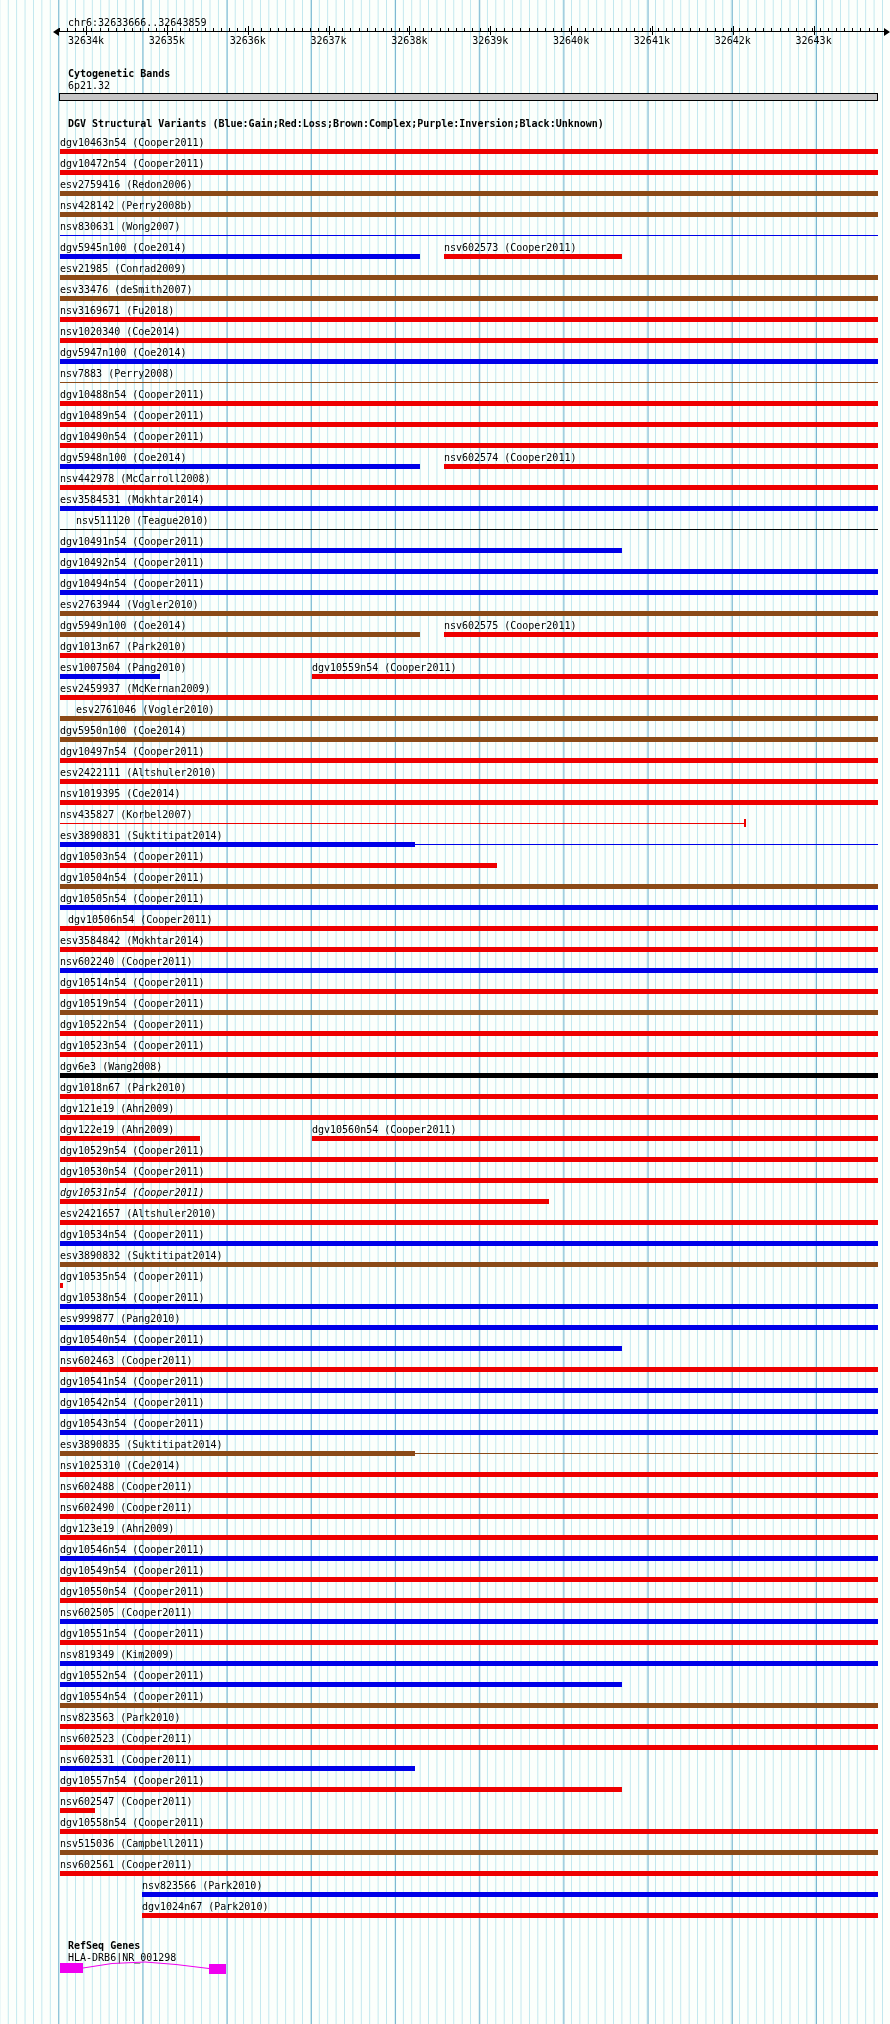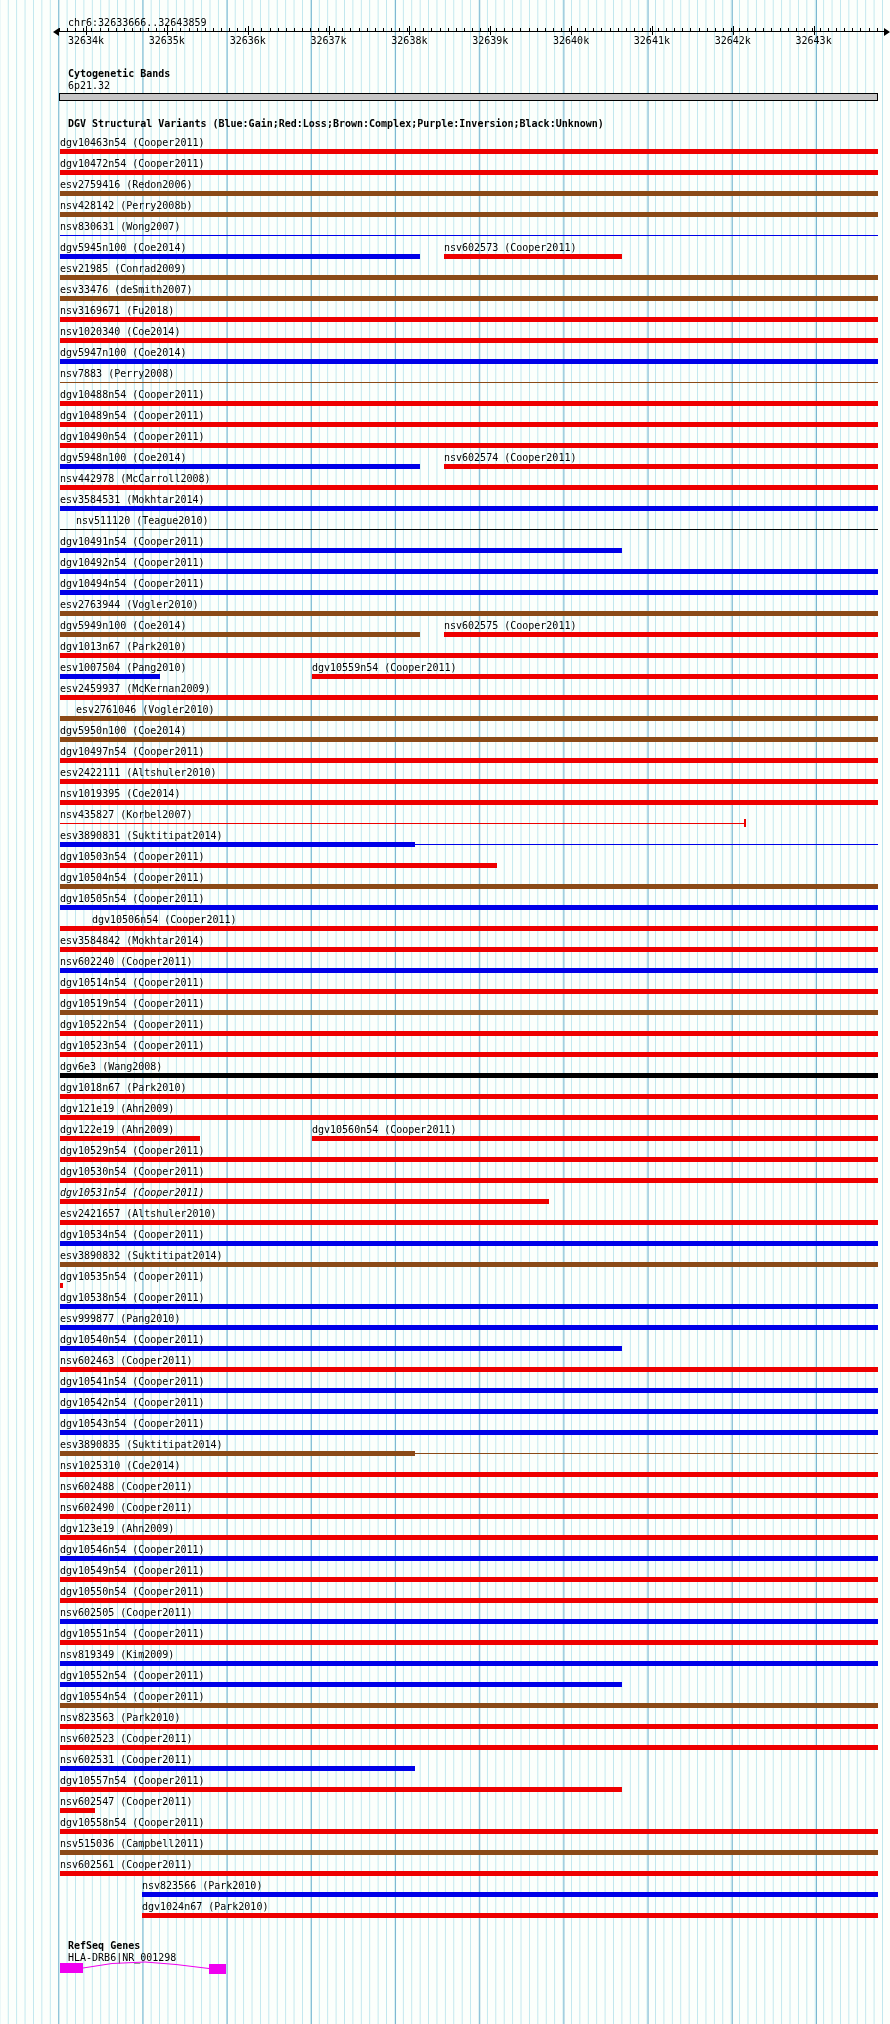--- a/index.html
+++ b/index.html
@@ -329,21 +329,21 @@
       </div>
       <div class="dgv-row" style="top: 735px;">
         <span class="row-label" style="left: 60px;">dgv10504n54 (Cooper2011)</span>
         <div class="feat bar" style="left: 60px; width: 818px; background: rgb(139, 74, 23);"></div>
       </div>
       <div class="dgv-row" style="top: 756px;">
         <span class="row-label" style="left: 60px;">dgv10505n54 (Cooper2011)</span>
         <div class="feat bar" style="left: 60px; width: 818px; background: rgb(0, 0, 232);"></div>
       </div>
       <div class="dgv-row" style="top: 777px;">
-        <span class="row-label" style="left: 60px; padding-left: 32px;">dgv10506n54 (Cooper2011)</span>
+        <span class="row-label" style="left: 68px;">dgv10506n54 (Cooper2011)</span>
         <div class="feat bar" style="left: 60px; width: 818px; background: rgb(238, 0, 0);"></div>
       </div>
       <div class="dgv-row" style="top: 798px;">
         <span class="row-label" style="left: 60px;">esv3584842 (Mokhtar2014)</span>
         <div class="feat bar" style="left: 60px; width: 818px; background: rgb(238, 0, 0);"></div>
       </div>
       <div class="dgv-row" style="top: 819px;">
         <span class="row-label" style="left: 60px;">nsv602240 (Cooper2011)</span>
         <div class="feat bar" style="left: 60px; width: 818px; background: rgb(0, 0, 232);"></div>
       </div>

